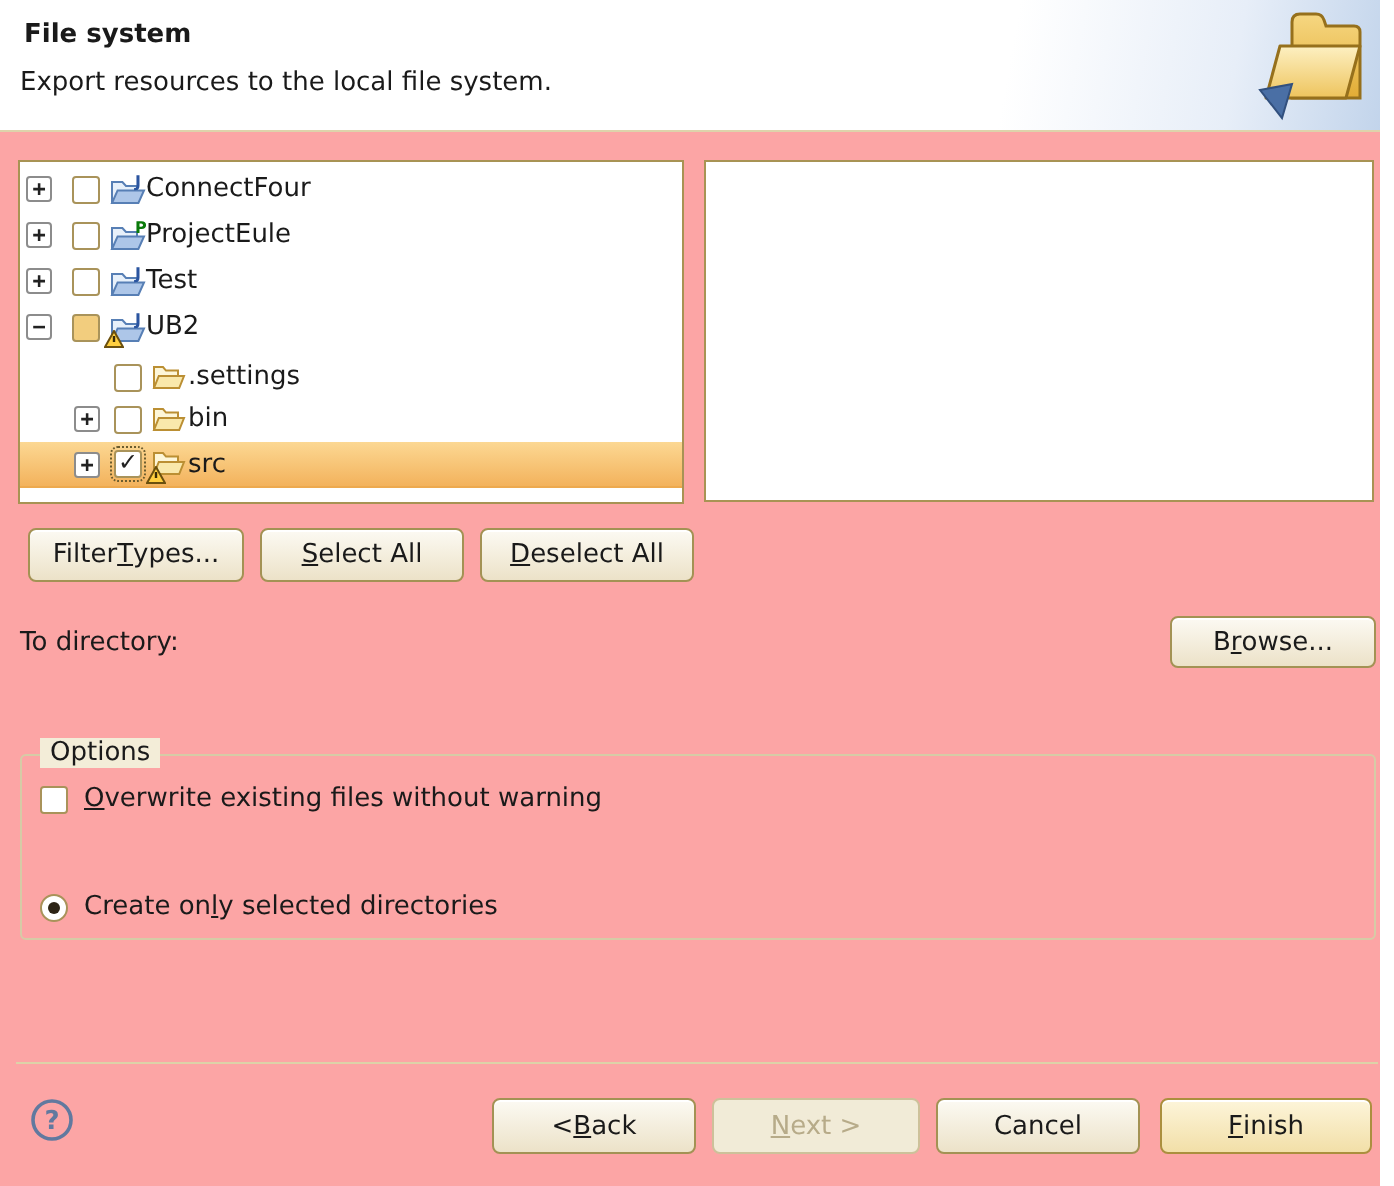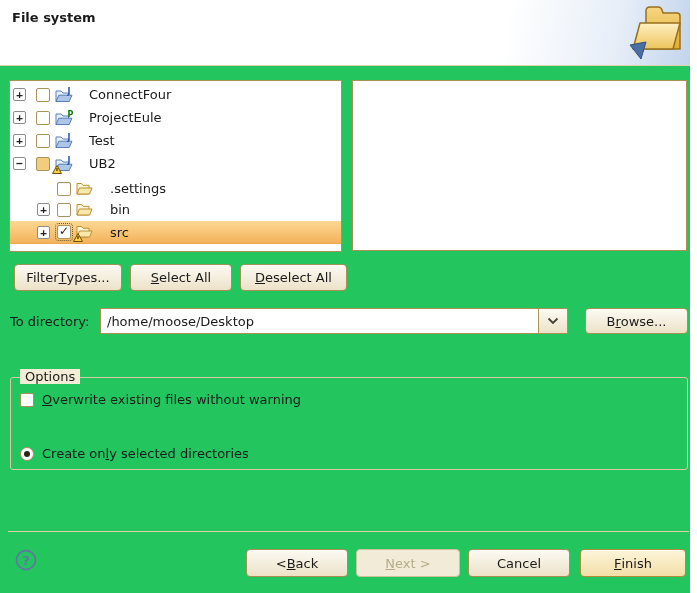--- a/index.html
+++ b/index.html
@@ -2,21 +2,21 @@
 <html><head>
 <meta charset="utf-8">
 <style>
   html,body{margin:0;padding:0;}
   body{
     font-family:"DejaVu Sans","Liberation Sans",sans-serif;
     font-size:13px;color:#1a1a1a;
   }
   .dialog{
     position:relative;width:690px;height:593px;
-    background:#22c55e;overflow:hidden;
+    background:#fca5a5;overflow:hidden;
   }
   
   .header{
     position:absolute;left:0;top:0;width:697px;height:65px;
     background:linear-gradient(100deg,#ffffff 0%,#ffffff 72%,#e7eef8 88%,#bfd2ea 100%);
     border-bottom:1px solid #ded3ab;
   }
   .header .title{position:absolute;left:12px;top:10px;font-weight:bold;}
   .header .subtitle{position:absolute;left:10px;top:34px;}
   .banner-icon{position:absolute;right:7px;top:3px;}
@@ -48,21 +48,21 @@
     border:1px solid #a9935a;border-radius:2px;background:#fff;position:relative;
   }
   .cb.mixed{background:#f2cd7e;}
   .cb.checked::after{
     content:"✓";position:absolute;left:1px;top:-2px;
     font:bold 12px "DejaVu Sans",sans-serif;color:#222;
   }
   .cb.focusring{outline:1px dotted #6b5c2e;outline-offset:1px;}
   .ticon{position:relative;width:18px;height:16px;flex:none;}
   .ticon .warn{position:absolute;left:-3px;bottom:-2px;}
-  .tlabel{margin-left:16px;white-space:nowrap;}
+  .tlabel{margin-left:0;white-space:nowrap;}
   .sp{flex:none;}
   
   .btn{
     position:absolute;box-sizing:border-box;height:27px;
     background:linear-gradient(#fcfaf3,#ece2c8);
     border:1px solid #a39254;border-radius:4px;
     font-family:inherit;font-size:13px;color:#1a1a1a;
     display:flex;align-items:center;justify-content:center;
     box-shadow:inset 0 1px 0 #fff;padding:0 6px;cursor:default;
   }
@@ -114,20 +114,21 @@
   .footer-sep{position:absolute;left:8px;top:531px;width:681px;height:1px;background:#ddd2a8;}
   .help{position:absolute;left:14px;top:548px;}
 </style>
 </head>
 <body>
 
 <div class="dialog">
 
   <div class="header">
     <div class="title">File system</div>
+    <div class="subtitle">Export resources to the local file system.</div>
     <svg class="banner-icon" width="64" height="60" viewBox="0 0 64 60">
       <defs>
         <linearGradient id="g1" x1="0" y1="0" x2="0" y2="1">
           <stop offset="0" stop-color="#f6d781"></stop>
             <stop offset="1" stop-color="#e2ac35"></stop>
         </linearGradient>
         <linearGradient id="g2" x1="0" y1="0" x2="0" y2="1">
           <stop offset="0" stop-color="#fdf0c2"></stop>
             <stop offset="1" stop-color="#eec45d"></stop>
         </linearGradient>
@@ -261,28 +262,20 @@
       <span class="mn">S</span>
       <span>elect All</span>
   </button>
   <button class="btn" style="left:240px;top:264px;width:107px">
     <span></span>
       <span class="mn">D</span>
       <span>eselect All</span>
   </button>
 
   <div class="dir-label">To directory:</div>
-  <div class="combo">
-    <input type="text" value="/home/moose/Desktop" style="">
-    <span class="drop">
-      <svg width="12" height="8" viewBox="0 0 12 8">
-        <polyline points="1.5,1.5 6,6 10.5,1.5" fill="none" stroke="#444436" stroke-width="1.8"></polyline>
-      </svg>
-    </span>
-  </div>
   <button class="btn" style="left:585px;top:308px;width:103px;height:26px">
     <span>B</span>
       <span class="mn">r</span>
       <span>owse...</span>
   </button>
 
   <div class="options-box"></div>
   <div class="options-label">Options</div>
 
   <div class="opt-row" style="top:392px">

